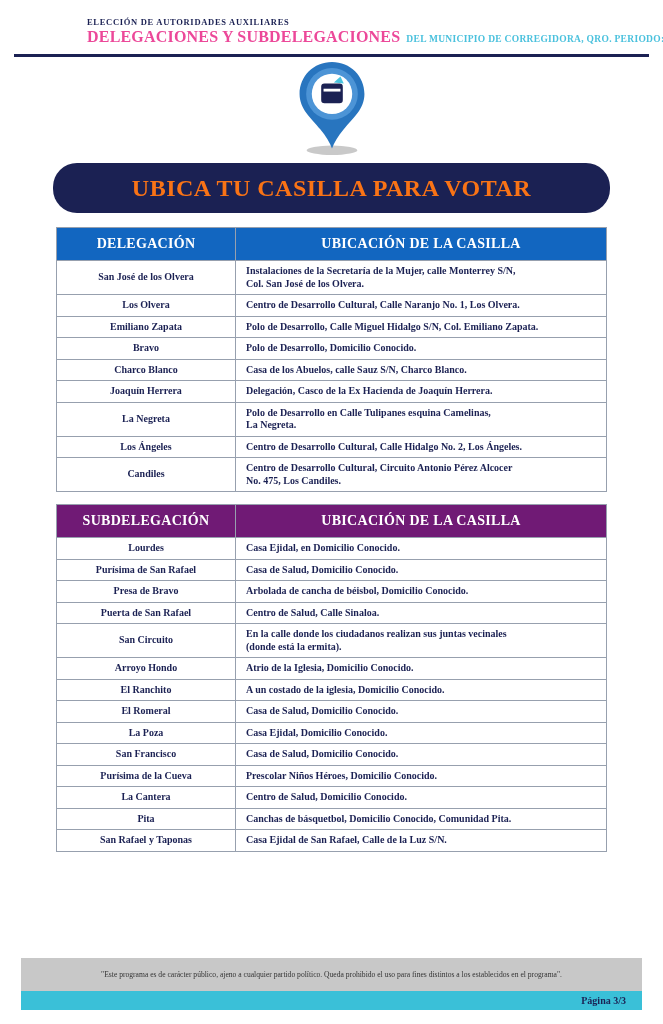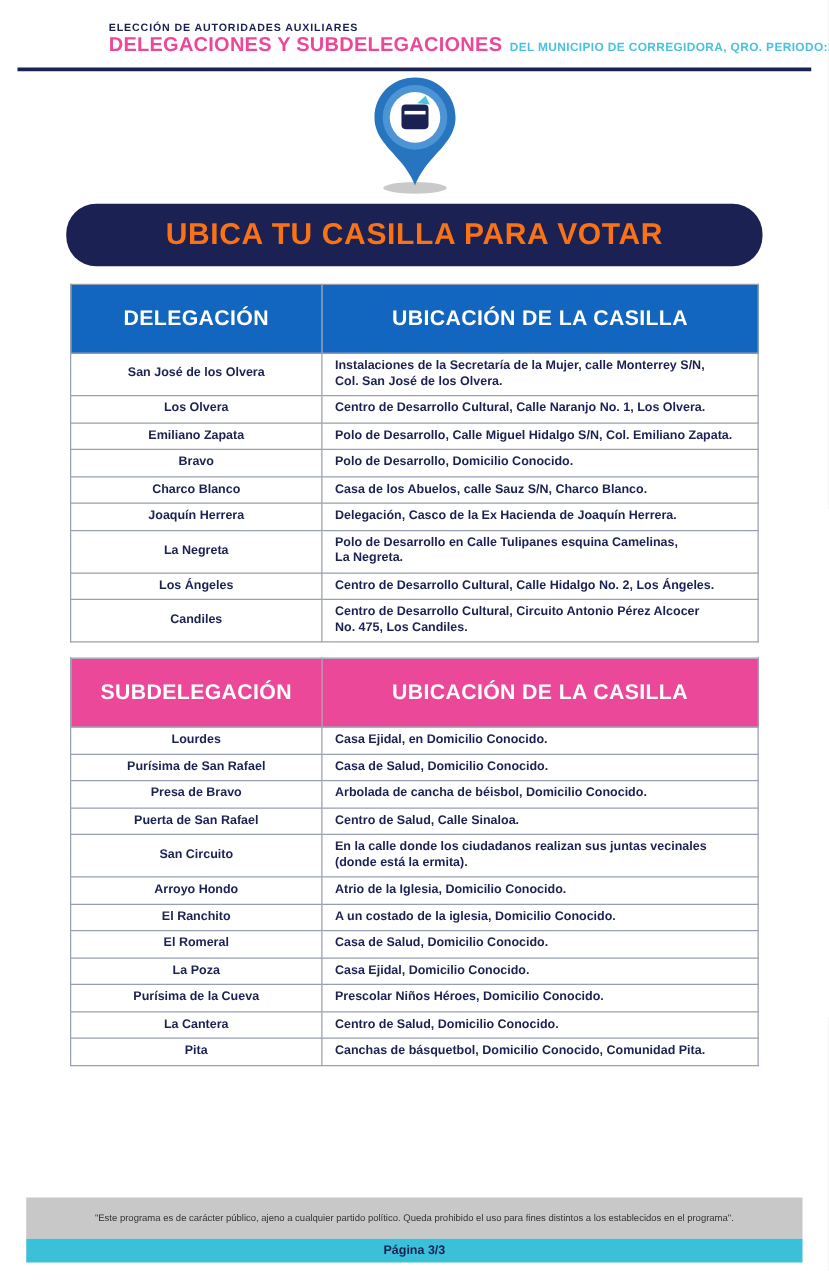--- a/index.html
+++ b/index.html
@@ -1,47 +1,47 @@
 <!DOCTYPE html>
 <html><head>
 <meta charset="utf-8">
 <style>
   html,body{margin:0;padding:0;background:#e8e8e8;}
   .page{position:relative;width:663px;height:1024px;margin:0 auto;background:#ffffff;
-        overflow:hidden;font-family:Liberation Sans, sans-serif;}
+        overflow:hidden;font-family:Liberation Serif, serif;}
   
   .topbar{display:flex;align-items:center;gap:9px;margin:16px 0 0 78px;}
   .titles{display:flex;flex-direction:column;line-height:1.15;}
   .kicker{font-size:8.5px;font-weight:bold;color:#1B2153;letter-spacing:.7px;}
   .titlerow{white-space:nowrap;}
   .title-main{font-size:16px;font-weight:bold;color:#ec4899;letter-spacing:.2px;}
   .title-sub{font-size:9.5px;font-weight:bold;color:#4AC1DD;margin-left:6px;letter-spacing:.3px;}
   .rule{height:3px;background:#1B2153;margin:5px 14px 0 14px;}
   
   .pin-wrap{text-align:center;margin-top:3px;height:97px;}
   
   .banner{width:557px;height:50px;margin:6px auto 0 auto;background:#1B2153;border-radius:24px;
           display:flex;align-items:center;justify-content:center;}
   .banner span{color:#f97316;font-size:24px;font-weight:bold;letter-spacing:.5px;}
   
   .tbl{border-collapse:collapse;width:551px;margin:14px 0 0 56px;table-layout:fixed;}
   .tbl th,.tbl td{border:1px solid #97A0AE;}
-  .tbl th{color:#ffffff;font-size:17px;font-weight:bold;height:24px;letter-spacing:.3px;padding:15px;}
+  .tbl th{color:#ffffff;font-size:14px;font-weight:bold;height:24px;letter-spacing:.3px;padding:4px;}
   .tbl.blue th{background:#1266C0;}
-  .tbl.pink th{background:#ec4899;}
+  .tbl.pink th{background:#701a75;}
   .tbl td{color:#1B2153;font-size:10px;font-weight:bold;line-height:1.25;padding:4px 10px;}
   .c-name{width:170px;text-align:center;}
   .c-loc{text-align:left;white-space:pre-line;padding-left:12px;}
   .tbl.pink{margin-top:12px;}
   
   .footer{position:absolute;left:21px;right:21px;bottom:14px;}
   .disclaimer{background:#C8C8C8;color:#333333;font-size:7.6px;text-align:center;
               padding:12px 0;white-space:nowrap;overflow:hidden;}
   .pagebar{background:#3AC0D8;color:#1B2153;font-size:10px;font-weight:bold;
-           text-align:center;padding:4px 16px;}
+           text-align:right;padding:4px 16px;}
 </style>
 </head>
 <body>
 
 <div class="page">
 
   <header class="topbar">
     <svg width="27" height="33" viewBox="0 0 27 33">
       <path d="M12 8 L10 2 L17 4 L16 8 Z" fill="#4AC1DD"></path>
       <rect x="1" y="7" width="25" height="24" rx="5" fill="#1B2153"></rect>
@@ -161,30 +161,38 @@
         </tr>
         <tr>
           <td class="c-name">El Romeral</td>
           <td class="c-loc">Casa de Salud, Domicilio Conocido.</td>
         </tr>
         <tr>
           <td class="c-name">La Poza</td>
           <td class="c-loc">Casa Ejidal, Domicilio Conocido.</td>
         </tr>
         <tr>
+          <td class="c-name">San Francisco</td>
+          <td class="c-loc">Casa de Salud, Domicilio Conocido.</td>
+        </tr>
+        <tr>
           <td class="c-name">Purísima de la Cueva</td>
           <td class="c-loc">Prescolar Niños Héroes, Domicilio Conocido.</td>
         </tr>
         <tr>
           <td class="c-name">La Cantera</td>
           <td class="c-loc">Centro de Salud, Domicilio Conocido.</td>
         </tr>
         <tr>
           <td class="c-name">Pita</td>
           <td class="c-loc">Canchas de básquetbol, Domicilio Conocido, Comunidad Pita.</td>
+        </tr>
+        <tr>
+          <td class="c-name">San Rafael y Taponas</td>
+          <td class="c-loc">Casa Ejidal de San Rafael, Calle de la Luz S/N.</td>
         </tr>
       </tbody>
   </table>
 
   <footer class="footer">
     <div class="disclaimer">"Este programa es de carácter público, ajeno a cualquier partido político. Queda prohibido el uso para fines distintos a los establecidos en el programa".</div>
     <div class="pagebar">Página 3/3</div>
   </footer>
 
 </div>

